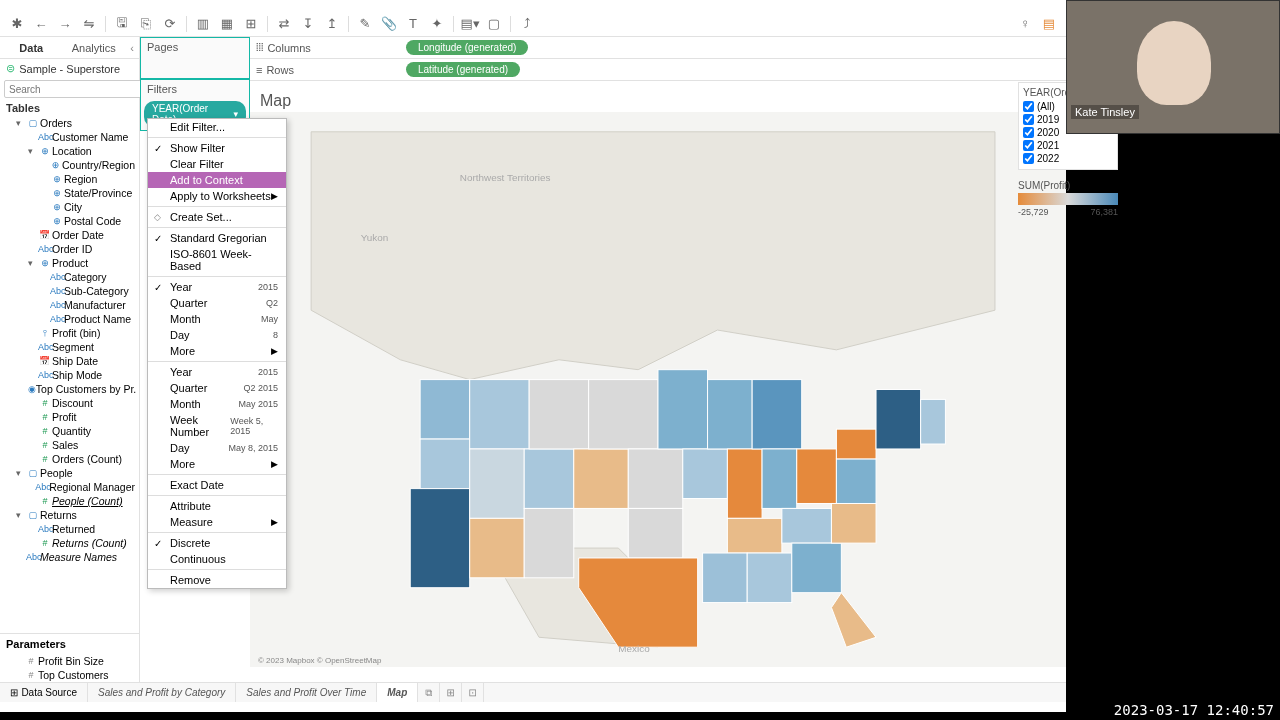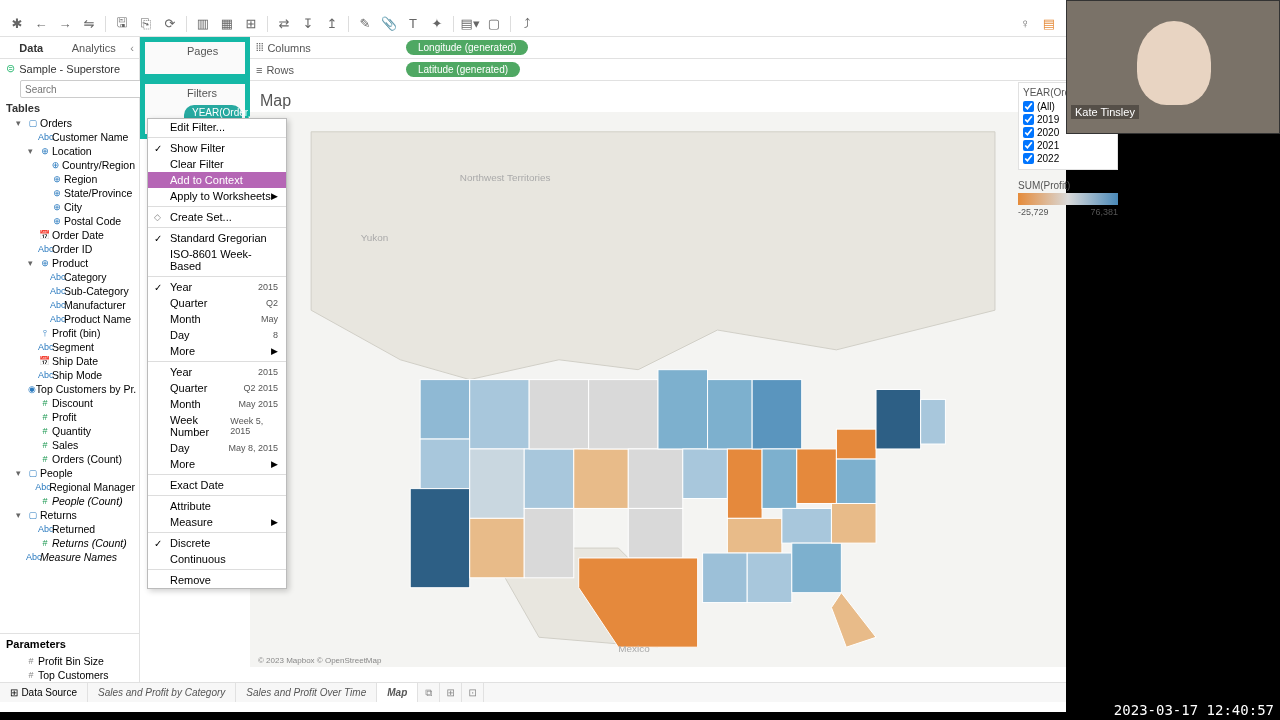--- a/index.html
+++ b/index.html
@@ -16,37 +16,37 @@
 .tb-right { margin-left: auto; display:flex; gap:2px;}
 
 
 .sidebar { position: absolute; top: 37px; left: 0; width: 140px; bottom: 30px; background: #fff; border-right: 1px solid #e1e1e1; display: flex; flex-direction: column; font-size: 11px; }
 .side-tabs { display: flex; height: 22px; border-bottom: 1px solid #e1e1e1; }
 .side-tab { flex: 1; display: flex; align-items: center; justify-content: center; cursor: pointer; color: #555; font-size:11px;}
 .side-tab.active { font-weight: 600; color:#333;}
 .side-collapse { width:14px; display:flex; align-items:center; justify-content:center; color:#888;}
 .datasource { padding: 3px 6px; display: flex; align-items: center; gap: 4px; color: #333; }
 .ds-icon { color:#3b7; font-size:11px;}
-.search-row { display: flex; align-items: center; padding: 2px 20px; gap: 8px; }
+.search-row { display: flex; align-items: center; padding: 2px 4px; gap: 8px; }
 .search-input { flex: 1; border: 1px solid #ccc; border-radius: 2px; height: 18px; padding: 0 4px; font-size: 10px; }
 .search-icons { display:flex; gap:2px;}
 .search-icons span { width:14px; text-align:center; color:#888; font-size:11px; cursor:pointer;}
 .tables-hdr { padding: 2px 6px; font-weight: 600; color: #333; font-size:11px;}
 .tree { flex: 1; overflow-y: auto; padding: 0 2px; }
 .tree-item { display: flex; align-items: center; padding: 1px 2px; cursor: pointer; white-space: nowrap; overflow:hidden; font-size:10.5px;}
 .indent1 { padding-left: 14px; } .indent2 { padding-left: 26px; } .indent3 { padding-left: 38px; }
 .tree-tog { width:10px; color:#666; font-size:9px;}
 .field-icon { width: 14px; font-size: 9px; text-align: center; }
 .fi-str { color: #2a7abf; }
 .field-icon.measure { color:#1a9850;}
 .params-hdr { padding: 4px 6px; font-weight: 600; border-top: 1px solid #e1e1e1; font-size:11px;}
 
 
 .cards-col { position: absolute; top: 37px; left: 140px; width: 110px; background: #fff; }
-.card-shelf { border: 5px solid #14b8a6; background:#fafafa;padding-left:36px;}
+.card-shelf { border: 1px solid #14b8a6; background:#fafafa;}
 .card-title { padding: 3px 6px; font-size: 11px; color: #555; }
 .card-body { min-height: 30px; padding: 3px; }
 .filter-pill { background: #27a9a0; color: #fff; border-radius: 10px; padding: 2px 8px; font-size: 10px; display: flex; align-items: center; justify-content: space-between; cursor: pointer; }
 .pill-caret { font-size:9px;}
 
 
 .shelves { position: absolute; top: 37px; left: 250px; right: 0; }
 .shelf-row { display: flex; align-items: center; height: 22px; border-bottom: 1px solid #e1e1e1; padding-left: 6px; gap: 80px; }
 .shelf-label { display: flex; align-items: center; gap: 4px; font-size: 11px; color: #555; width: 70px; }
 .shelf-pill { background: #4fa863; color: #fff; border-radius: 10px; padding: 2px 12px; font-size: 10px; white-space:nowrap;}
@@ -288,21 +288,21 @@
           <span style="">People</span>
         </div>
         <div class="tree-item indent2">
           <span class="tree-tog"></span>
           <span class="field-icon fi-str">Abc</span>
           <span style="">Regional Manager</span>
         </div>
         <div class="tree-item indent2">
           <span class="tree-tog"></span>
           <span class="field-icon fi-str measure">#</span>
-          <span style="font-style:italic;">People (Count)</span>
+          <span style="font-style:italic;text-decoration:underline;">People (Count)</span>
         </div>
         <div class="tree-item indent1">
           <span class="tree-tog">▾</span>
           <span class="field-icon fi-str">▢</span>
           <span style="">Returns</span>
         </div>
         <div class="tree-item indent2">
           <span class="tree-tog"></span>
           <span class="field-icon fi-str">Abc</span>
           <span style="">Returned</span>

